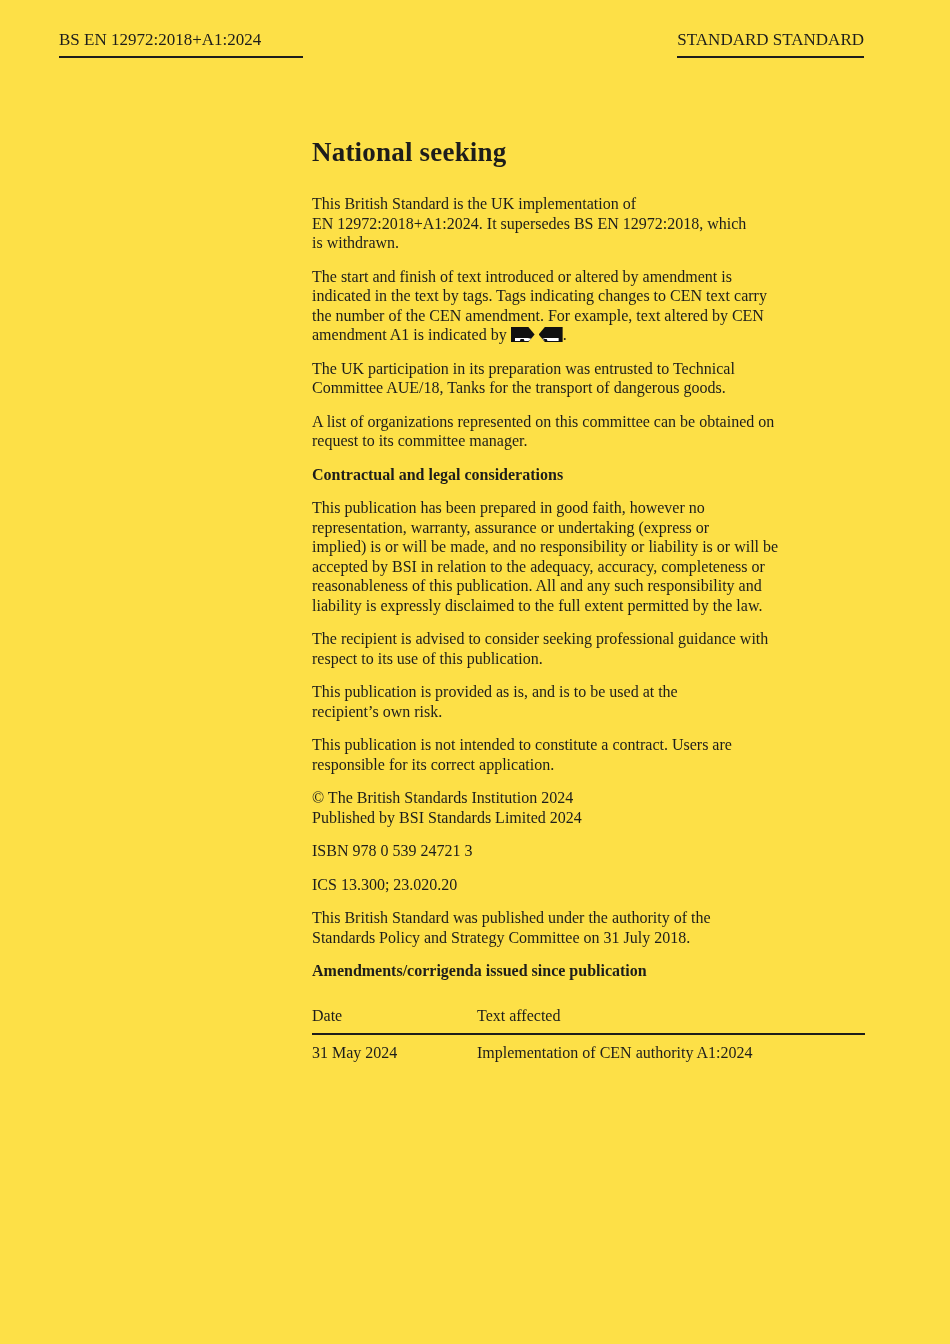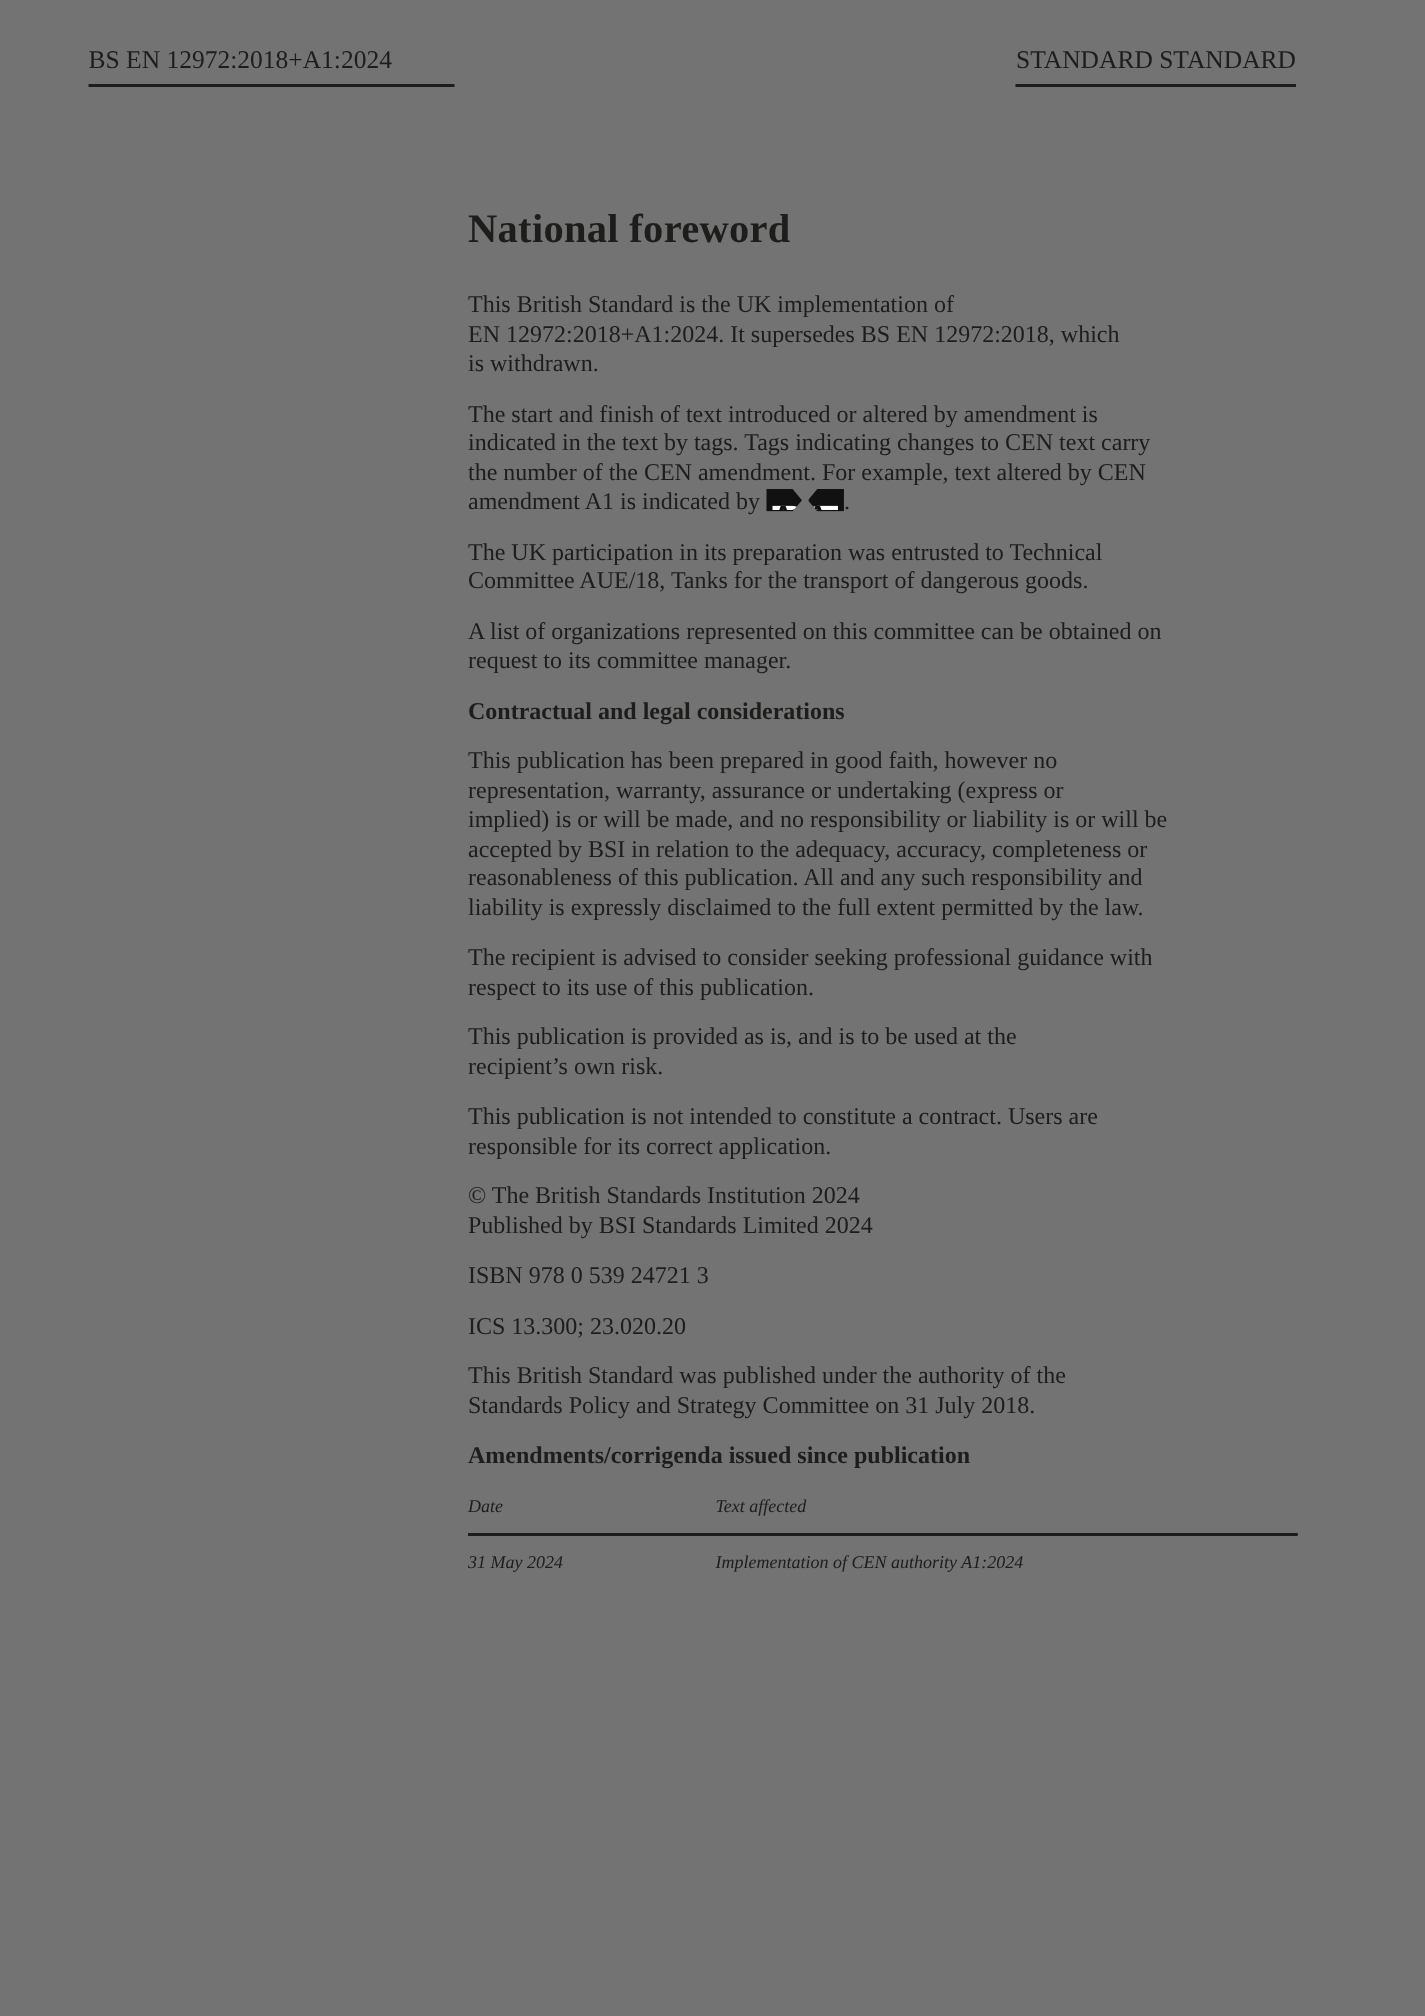--- a/index.html
+++ b/index.html
@@ -1,21 +1,21 @@
 <!DOCTYPE html>
 <html><head>
 <meta charset="utf-8">
 <style>
   html, body { margin: 0; padding: 0; background: #e8e8e8; }
   .page {
     position: relative;
     width: 950px;
     height: 1344px;
     margin: 0 auto;
-    background: #737373;
+    background: #fde047;
     color: #1d1d1b;
     font-family: "Liberation Serif", "DejaVu Serif", serif;
     overflow: hidden;
   }
   
   .header {
     position: absolute;
     top: 30px;
     left: 59px;
     right: 86px;
@@ -86,24 +86,23 @@
   .amend-close .amend-inner {
     left: 1px; right: 4px;
     clip-path: polygon(100% 0, 30% 0, 0 50%, 30% 100%, 100% 100%);
     text-align: right;
     padding-right: 2px;
   }
   
   table.amendments {
     width: 553px;
     border-collapse: collapse;
-    margin-top: 14px;
-    font-size: 12px;
+    margin-top: 25px;
+    font-size: 16px;
     line-height: 19.5px;
-    font-style: italic;
   }
   table.amendments th {
     font-weight: normal;
     text-align: left;
     padding: 0 0 8px 0;
     border-bottom: 2px solid #1d1d1b;
   }
   table.amendments td {
     padding: 8px 0 0 0;
     vertical-align: top;
@@ -116,21 +115,21 @@
 
 <div class="page">
 
   <div class="header">
     <span class="hdr-left">BS EN 12972:2018+A1:2024</span>
     <span class="hdr-right">STANDARD STANDARD</span>
   </div>
 
   <div class="content">
 
-    <h1 class="title">National foreword</h1>
+    <h1 class="title">National seeking</h1>
 
     <p class="body">This British Standard is the UK implementation of
 EN 12972:2018+A1:2024. It supersedes BS EN 12972:2018, which
 is withdrawn.</p>
 
     <p class="body"><span>The start and finish of text introduced or altered by amendment is
 indicated in the text by tags. Tags indicating changes to CEN text carry
 the number of the CEN amendment. For example, text altered by CEN
 amendment A1 is indicated by </span><span class="amend amend-open"><span class="amend-inner">A₁</span></span><span class="amend amend-close"><span class="amend-inner">A₁</span></span><span>.</span></p>
 

